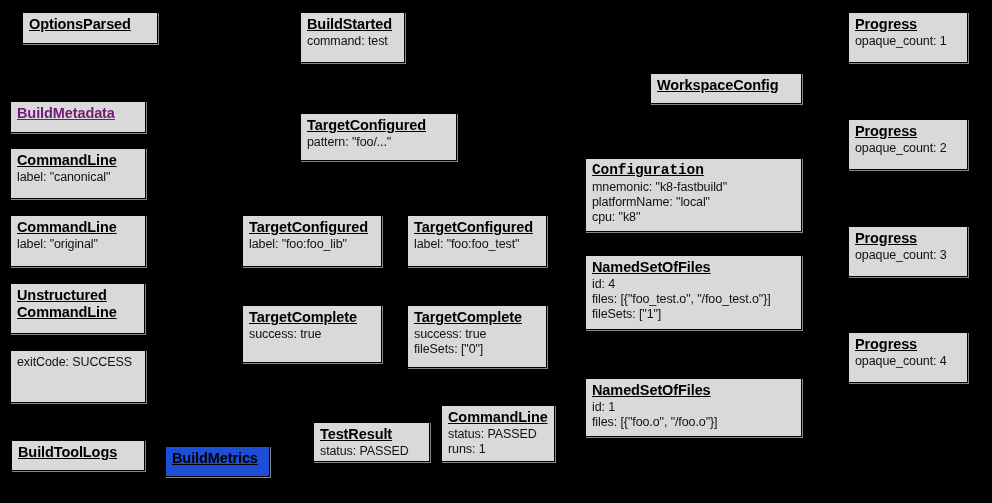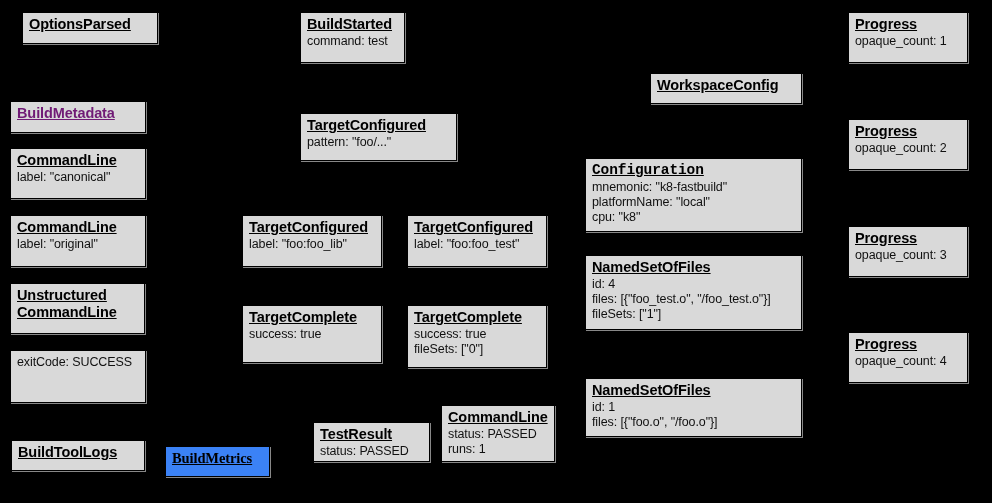--- a/index.html
+++ b/index.html
@@ -76,21 +76,21 @@
 CommandLine</span>
     </div>
     <div class="node" style="left: 10px; top: 350px; width: 136px; height: 53px; background: rgb(217, 217, 217); border-color: rgb(0, 0, 0);">
       <span class="node-fields">
         <span class="node-field" style="color: rgb(17, 17, 17);">exitCode: SUCCESS</span>
       </span>
     </div>
     <div class="node" style="left: 11px; top: 440px; width: 134px; height: 31px; background: rgb(217, 217, 217); border-color: rgb(0, 0, 0);">
       <span class="node-title" style="color: rgb(0, 0, 0);">BuildToolLogs</span>
     </div>
-    <div class="node" style="left: 165px; top: 446px; width: 105px; height: 31px; background: #3b82f6; border-color: rgb(0, 0, 0); font-family: Liberation Serif, serif;">
+    <div class="node" style="left: 165px; top: 446px; width: 105px; height: 31px; background: #1d4ed8; border-color: rgb(0, 0, 0);">
       <span class="node-title" style="color: rgb(0, 0, 0);">BuildMetrics</span>
     </div>
     <div class="node" style="left: 300px; top: 12px; width: 105px; height: 51px; background: rgb(217, 217, 217); border-color: rgb(0, 0, 0);">
       <span class="node-title" style="color: rgb(0, 0, 0);">BuildStarted</span>
       <span class="node-fields">
         <span class="node-field" style="color: rgb(17, 17, 17);">command: test</span>
       </span>
     </div>
     <div class="node" style="left: 300px; top: 113px; width: 157px; height: 48px; background: rgb(217, 217, 217); border-color: rgb(0, 0, 0);">
       <span class="node-title" style="color: rgb(0, 0, 0);">TargetConfigured</span>

